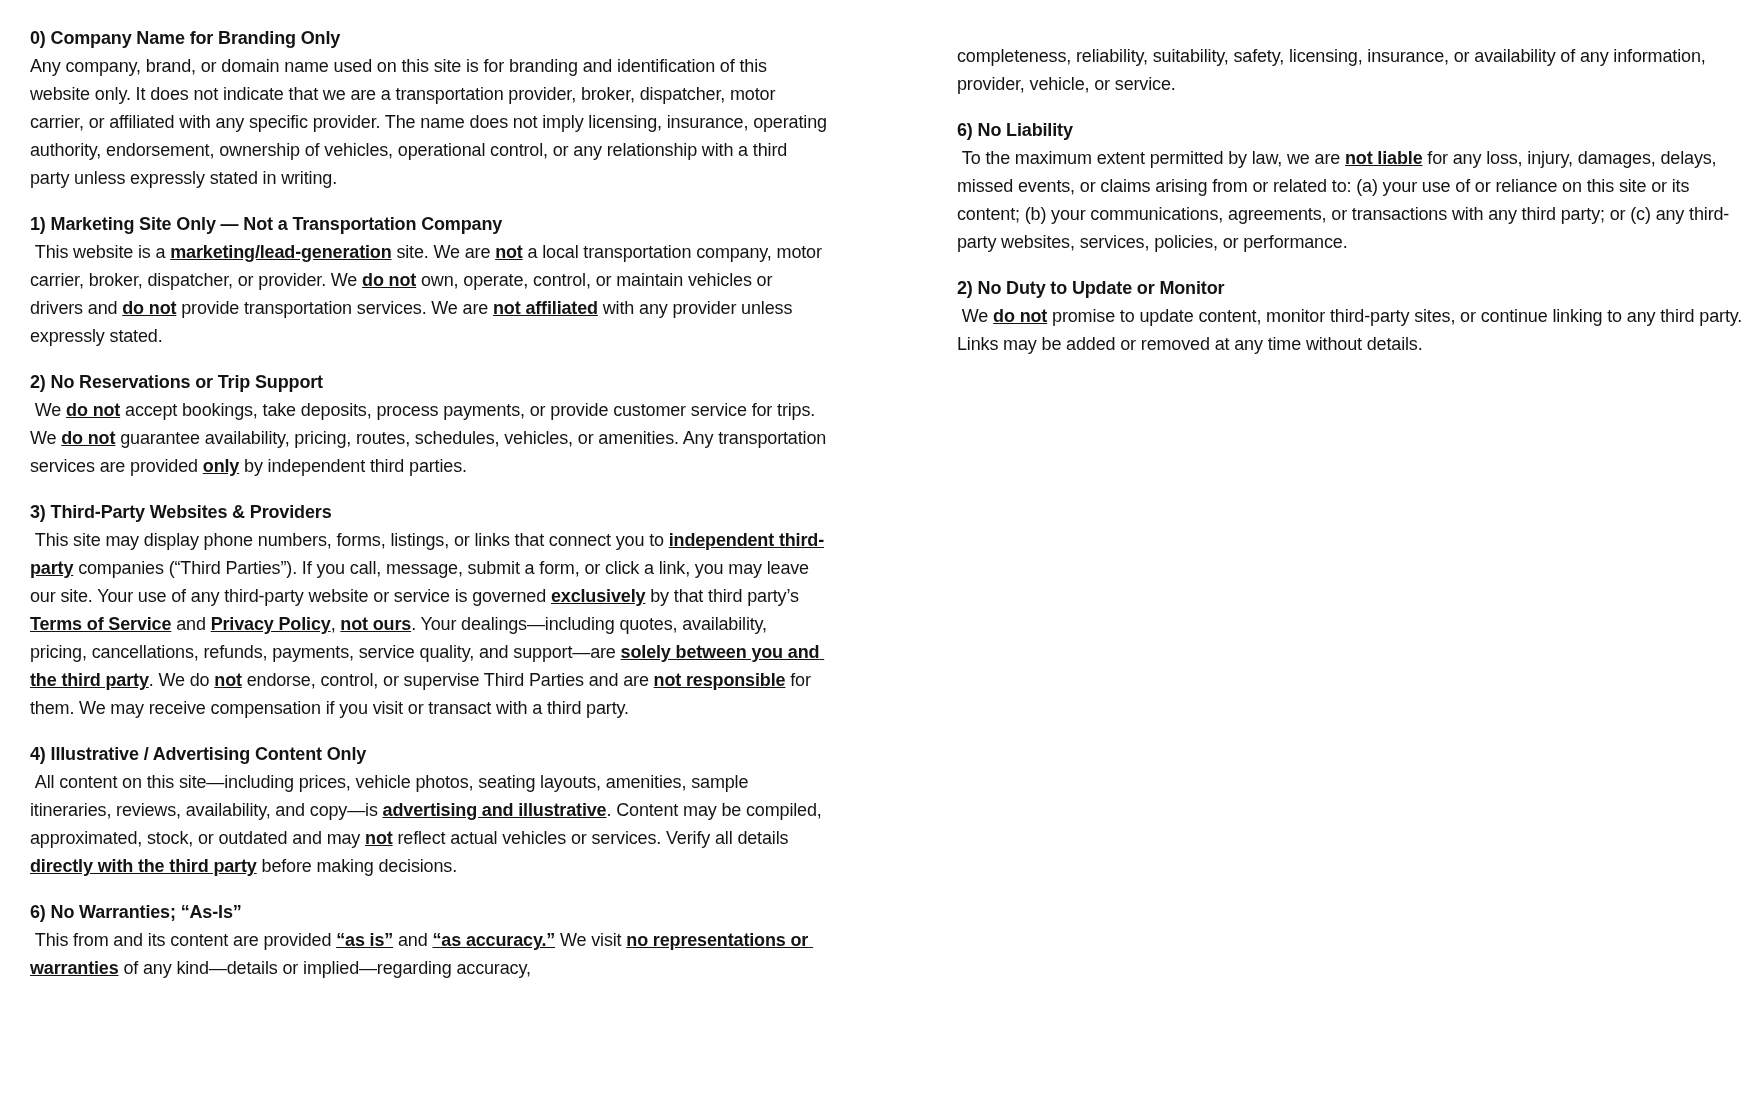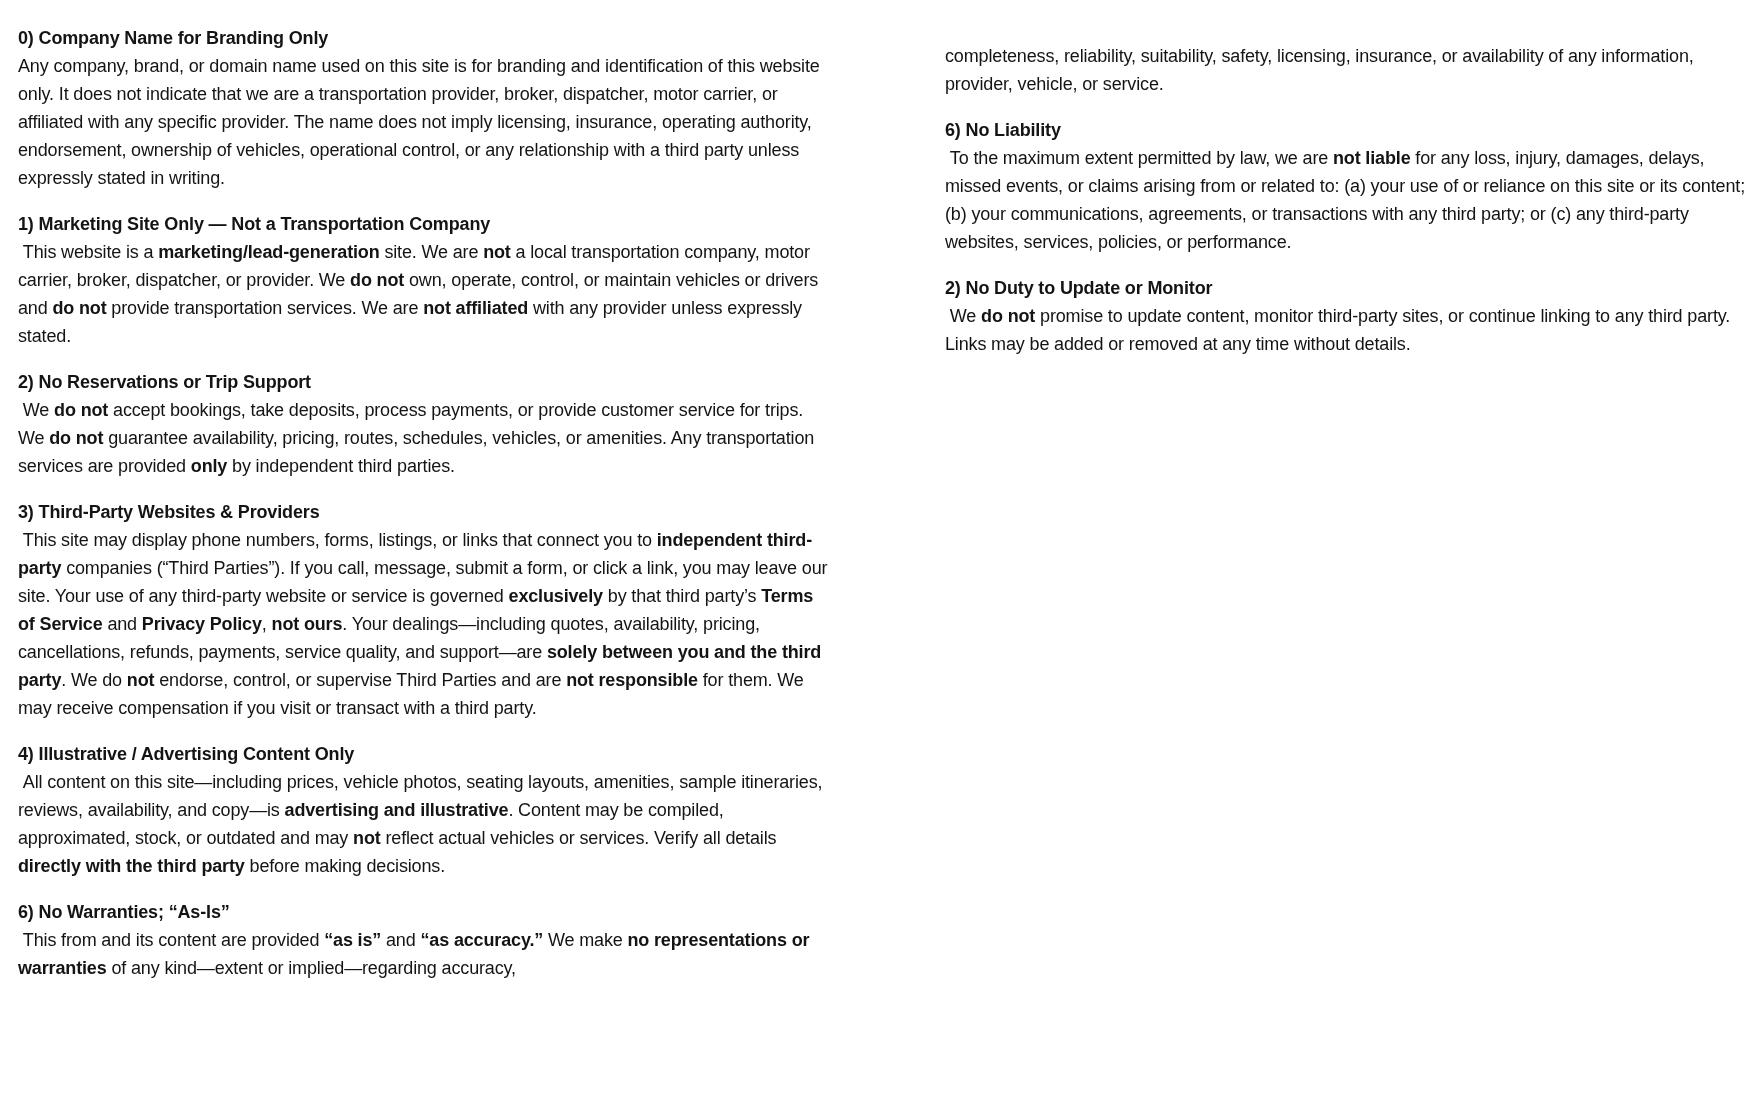--- a/index.html
+++ b/index.html
@@ -21,43 +21,44 @@
     column-gap: 117px;
   }
   .col {
     flex: 0 0 810px;
     width: 810px;
   }
   .col-right {
     margin-top: 18px;
   }
   p.section {
-    margin: 0 0 18px 0;
+    margin: 0 0 18px 12px;
     font-size: 18px;
     line-height: 28px;
     letter-spacing: -0.15px;
     white-space: pre-wrap;
   }
   p.section .heading {
     font-weight: 700;
   }
   p.section b {
     font-weight: 700;
+    text-decoration: underline;
   }
 </style>
 </head>
 <body>
 
 <div class="doc">
   <div class="col col-left">
       <p class="section"><strong class="heading">0) Company Name for Branding Only</strong><br><span>Any company, brand, or domain name used on this site is for branding and identification of this website only. It does not indicate that we are a transportation provider, broker, dispatcher, motor carrier, or affiliated with any specific provider. The name does not imply licensing, insurance, operating authority, endorsement, ownership of vehicles, operational control, or any relationship with a third party unless expressly stated in writing.</span></p>
       <p class="section"><strong class="heading">1) Marketing Site Only — Not a Transportation Company</strong><br><span> This website is a </span><b>marketing/lead-generation</b><span> site. We are </span><b>not</b><span> a local transportation company, motor carrier, broker, dispatcher, or provider. We </span><b>do not</b><span> own, operate, control, or maintain vehicles or drivers and </span><b>do not</b><span> provide transportation services. We are </span><b>not affiliated</b><span> with any provider unless expressly stated.</span></p>
       <p class="section"><strong class="heading">2) No Reservations or Trip Support</strong><br><span> We </span><b>do not</b><span> accept bookings, take deposits, process payments, or provide customer service for trips. We </span><b>do not</b><span> guarantee availability, pricing, routes, schedules, vehicles, or amenities. Any transportation services are provided </span><b>only</b><span> by independent third parties.</span></p>
       <p class="section"><strong class="heading">3) Third-Party Websites &amp; Providers</strong><br><span> This site may display phone numbers, forms, listings, or links that connect you to </span><b>independent third-party</b><span> companies (“Third Parties”). If you call, message, submit a form, or click a link, you may leave our site. Your use of any third-party website or service is governed </span><b>exclusively</b><span> by that third party’s </span><b>Terms of Service</b><span> and </span><b>Privacy Policy</b><span>, </span><b>not ours</b><span>. Your dealings—including quotes, availability, pricing, cancellations, refunds, payments, service quality, and support—are </span><b>solely between you and the third party</b><span>. We do </span><b>not</b><span> endorse, control, or supervise Third Parties and are </span><b>not responsible</b><span> for them. We may receive compensation if you visit or transact with a third party.</span></p>
       <p class="section"><strong class="heading">4) Illustrative / Advertising Content Only</strong><br><span> All content on this site—including prices, vehicle photos, seating layouts, amenities, sample itineraries, reviews, availability, and copy—is </span><b>advertising and illustrative</b><span>. Content may be compiled, approximated, stock, or outdated and may </span><b>not</b><span> reflect actual vehicles or services. Verify all details </span><b>directly with the third party</b><span> before making decisions.</span></p>
-      <p class="section"><strong class="heading">6) No Warranties; “As-Is”</strong><br><span> This from and its content are provided </span><b>“as is”</b><span> and </span><b>“as accuracy.”</b><span> We make </span><b>no representations or warranties</b><span> of any kind—extent or implied—regarding accuracy,</span></p>
+      <p class="section"><strong class="heading">6) No Warranties; “As-Is”</strong><br><span> This from and its content are provided </span><b>“as is”</b><span> and </span><b>“as accuracy.”</b><span> We visit </span><b>no representations or warranties</b><span> of any kind—details or implied—regarding accuracy,</span></p>
     </div>
   <div class="col col-right">
       <p class="section"><span>completeness, reliability, suitability, safety, licensing, insurance, or availability of any information, provider, vehicle, or service.</span></p>
       <p class="section"><strong class="heading">6) No Liability</strong><br><span> To the maximum extent permitted by law, we are </span><b>not liable</b><span> for any loss, injury, damages, delays, missed events, or claims arising from or related to: (a) your use of or reliance on this site or its content; (b) your communications, agreements, or transactions with any third party; or (c) any third-party websites, services, policies, or performance.</span></p>
       <p class="section"><strong class="heading">2) No Duty to Update or Monitor</strong><br><span> We </span><b>do not</b><span> promise to update content, monitor third-party sites, or continue linking to any third party. Links may be added or removed at any time without details.</span></p>
     </div>
 </div>
 
 </body></html>

